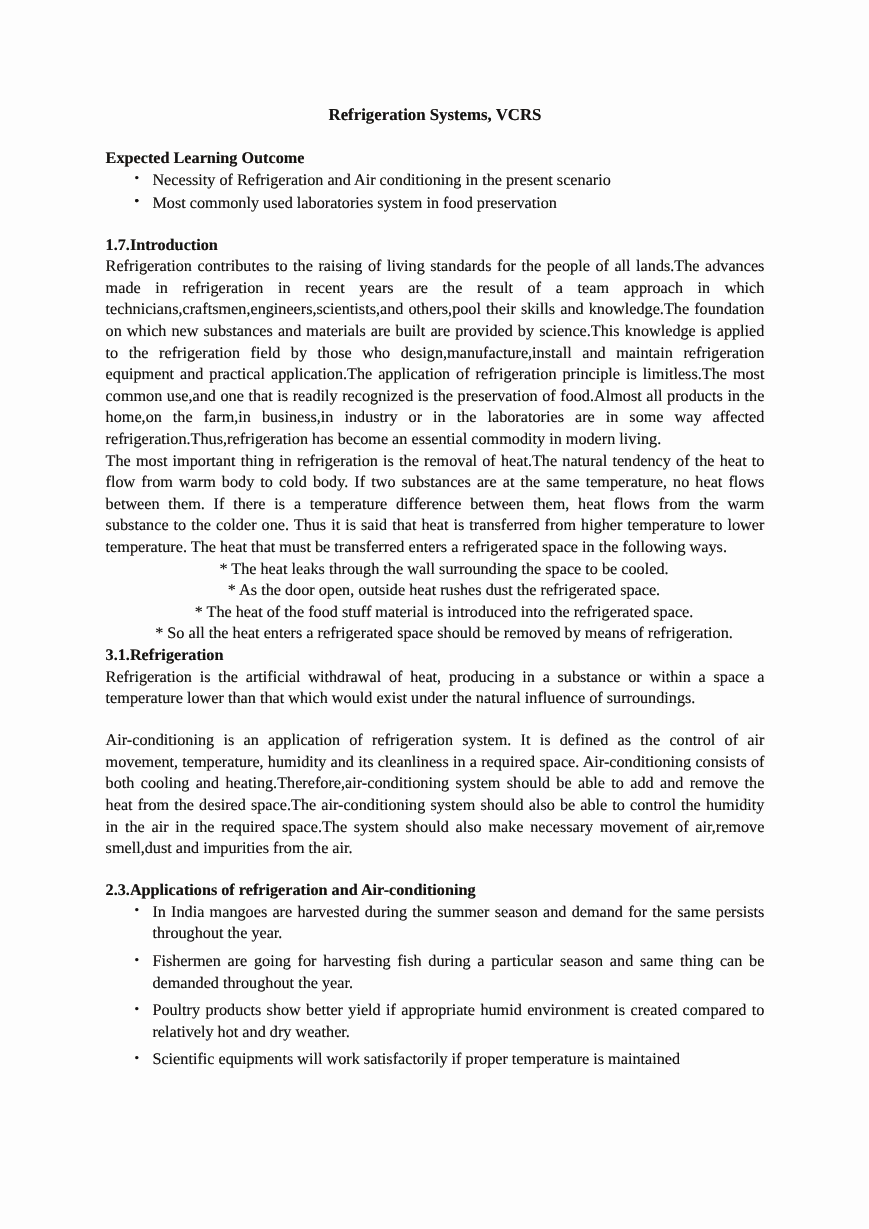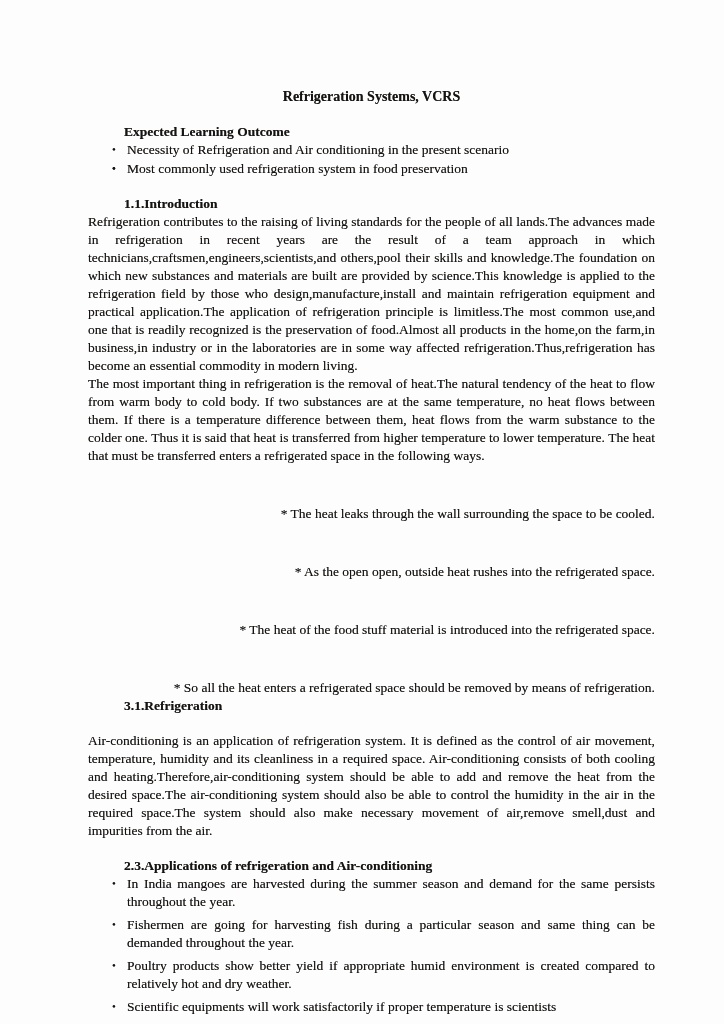--- a/index.html
+++ b/index.html
@@ -12,32 +12,31 @@
     position: relative;
     width: 724px;
     height: 1024px;
     background: #fdfdfd;
     overflow: hidden;
     font-size: 13.5px;
     line-height: 18px;
     text-shadow: 0 0 0.5px rgba(20,18,16,0.55); 
   }
   .content {
-    padding: 88px 69px 0 88px; 
+    padding: 88px 87px 0 88px; 
   }
   .doc-title {
     text-align: center;
     font-weight: bold;
     font-size: 14px;
   }
   .section { margin-top: 0; }
   .gap-above { margin-top: 17px; }
   .heading {
     font-weight: bold;
-    margin-left: 36px;
   }
   .para {
     text-align: justify;
   }
   .bullet-list { }
   .bullet-item {
     position: relative;
     padding-left: 39px;
     text-align: justify;
     margin-bottom: 1px;
@@ -45,21 +44,21 @@
   .bullet-item .marker {
     position: absolute;
     left: 24px;
     top: -1px;
     font-size: 11px;
   }
   .bullet-item.spaced {
     margin-bottom: 5px;
   }
   .star-list { padding-left: 15px; }
-  .star-item { text-align: right; margin-top: 40px; }
+  .star-item { text-align: center; }
 </style>
 </head>
 <body>
 
 <div class="page">
   <div class="content">
 
     <div class="doc-title">Refrigeration Systems, VCRS</div>
 
     <div class="section gap-above">
@@ -67,39 +66,40 @@
       <div class="bullet-list">
         <div class="bullet-item">
           <span class="marker">•</span>
           <span>Necessity of Refrigeration and Air conditioning in the present scenario</span>
         </div>
         <div class="bullet-item">
           <span class="marker">•</span>
         </div>
         <div class="bullet-item">
           <span class="marker">•</span>
-          <span>Most commonly used refrigeration system in food preservation</span>
+          <span>Most commonly used laboratories system in food preservation</span>
         </div>
       </div>
     </div>
 
     <div class="section gap-above">
-      <div class="heading">1.1.Introduction</div>
+      <div class="heading">1.7.Introduction</div>
       <div class="para">Refrigeration contributes to the raising of living standards for the people of all lands.The advances made in refrigeration in recent years are the result of a team approach in which technicians,craftsmen,engineers,scientists,and others,pool their skills and knowledge.The foundation on which new substances and materials are built are provided by science.This knowledge is applied to the refrigeration field by those who design,manufacture,install and maintain refrigeration equipment and practical application.The application of refrigeration principle is limitless.The most common use,and one that is readily recognized is the preservation of food.Almost all products in the home,on the farm,in business,in industry or in the laboratories are in some way affected refrigeration.Thus,refrigeration has become an essential commodity in modern living.</div>
       <div class="para">The most important thing in refrigeration is the removal of heat.The natural tendency of the heat to flow from warm body to cold body. If two substances are at the same temperature, no heat flows between them. If there is a temperature difference between them, heat flows from the warm substance to the colder one. Thus it is said that heat is transferred from higher temperature to lower temperature. The heat that must be transferred enters a refrigerated space in the following ways.</div>
       <div class="star-list">
         <div class="star-item">* The heat leaks through the wall surrounding the space to be cooled.</div>
-        <div class="star-item">* As the open open, outside heat rushes into the refrigerated space.</div>
+        <div class="star-item">* As the door open, outside heat rushes dust the refrigerated space.</div>
         <div class="star-item">* The heat of the food stuff material is introduced into the refrigerated space.</div>
         <div class="star-item">* So all the heat enters a refrigerated space should be removed by means of refrigeration.</div>
       </div>
     </div>
 
     <div class="section">
       <div class="heading">3.1.Refrigeration</div>
+      <div class="para">Refrigeration is the artificial withdrawal of heat, producing in a substance or within a space a temperature lower than that which would exist under the natural influence of surroundings.</div>
     </div>
 
     <div class="section gap-above">
       <div class="para">Air-conditioning is an application of refrigeration system. It is defined as the control of air movement, temperature, humidity and its cleanliness in a required space. Air-conditioning consists of both cooling and heating.Therefore,air-conditioning system should be able to add and remove the heat from the desired space.The air-conditioning system should also be able to control the humidity in the air in the required space.The system should also make necessary movement of air,remove smell,dust and impurities from the air.</div>
     </div>
 
     <div class="section gap-above">
       <div class="heading">2.3.Applications of refrigeration and Air-conditioning</div>
       <div class="bullet-list">
         <div class="bullet-item spaced">
@@ -109,19 +109,19 @@
         <div class="bullet-item spaced">
           <span class="marker">•</span>
           <span>Fishermen are going for harvesting fish during a particular season and same thing can be demanded throughout the year.</span>
         </div>
         <div class="bullet-item spaced">
           <span class="marker">•</span>
           <span>Poultry products show better yield if appropriate humid environment is created compared to relatively hot and dry weather.</span>
         </div>
         <div class="bullet-item spaced">
           <span class="marker">•</span>
-          <span>Scientific equipments will work satisfactorily if proper temperature is scientists</span>
+          <span>Scientific equipments will work satisfactorily if proper temperature is maintained</span>
         </div>
       </div>
     </div>
 
   </div>
 </div>
 
 </body></html>

